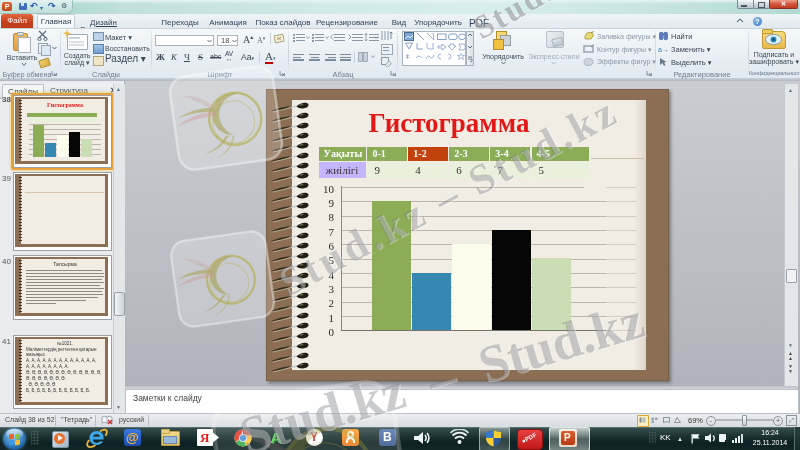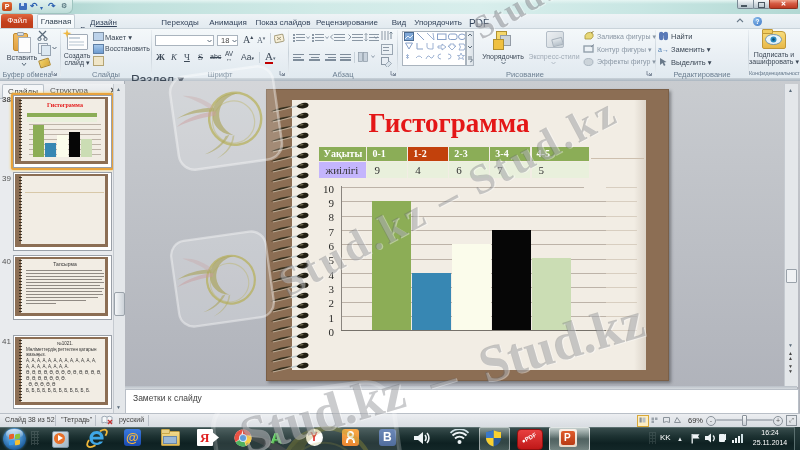--- a/index.html
+++ b/index.html
@@ -55,21 +55,20 @@
 <div class="sep" style="left:60px;"></div>
 <div class="sep" style="left:151px;"></div>
 <div class="sep" style="left:288px;"></div>
 <div class="sep" style="left:397px;"></div>
 <div class="sep" style="left:655px;"></div>
 <div class="sep" style="left:748px;"></div>
 <div class="abs lbl" style="left:1px;top:70px;width:52px;text-align:center;font-size:7.2px;">Буфер обмена</div>
 <div class="abs lbl" style="left:62px;top:70px;width:88px;text-align:center;font-size:7.5px;">Слайды</div>
 <div class="abs lbl" style="left:153px;top:70px;width:134px;text-align:center;font-size:7.5px;">Шрифт</div>
 <div class="abs lbl" style="left:290px;top:70px;width:106px;text-align:center;font-size:7.5px;">Абзац</div>
-<div class="abs lbl" style="left:399px;top:70px;width:252px;text-align:center;font-size:7.5px;">Рисование</div>
 <div class="abs lbl" style="left:657px;top:70px;width:90px;text-align:center;font-size:7.5px;">Редактирование</div>
 <div class="abs lbl" style="left:749px;top:70px;width:51px;text-align:center;font-size:5.8px;letter-spacing:-0.3px;">Конфиденциальность</div>
 <div class="abs" style="left:13px;top:33px;width:13px;height:16px;background:linear-gradient(#f2bc62,#e0a040);border:1px solid #c08a30;border-radius:2px;"></div>
 <div class="abs" style="left:17px;top:31.5px;width:5px;height:2px;background:#d8dde2;border:1px solid #98a0a8;border-radius:1px;"></div>
 <div class="abs" style="left:18px;top:37px;width:11px;height:14px;background:#fdfdfd;border:1px solid #a8b0ba;"></div>
 <div class="abs" style="left:3px;top:53px;width:38px;font-size:7.2px;color:#3c4856;text-align:center;">Вставить</div>
 <div class="abs" style="left:21px;top:62px;width:6px;height:4px;">
       <svg width="6" height="4">
         <path d="M1 1 L3 3.5 L5 1" fill="none" stroke="#5b6b7a" stroke-width="1"></path>
       </svg>
@@ -96,21 +95,21 @@
 <div class="abs" style="left:69px;top:44px;width:15px;height:1.5px;background:#d9e0e6;"></div>
 <svg class="abs" style="left:62px;top:29px;" width="10" height="10">
       <path d="M5 0 L6 3.5 L9.5 4 L6 5.5 L5 9 L4 5.5 L0.5 4 L4 3.5 Z" fill="#f0b840"></path>
     </svg>
 <div class="abs" style="left:62px;top:52px;width:30px;font-size:7px;color:#3c4856;text-align:center;line-height:7px;">Создать<br>слайд ▾</div>
 <div class="abs" style="left:93px;top:32px;width:9px;height:7px;background:#bcd2ea;border:1px solid #7e90a4;"></div>
 <div class="abs" style="left:105px;top:33px;font-size:7.5px;color:#3c4856;">Макет ▾</div>
 <div class="abs" style="left:93px;top:44px;width:9px;height:8px;background:linear-gradient(#a5c7ea,#6e9cd0);border:1px solid #5e7ea4;"></div>
 <div class="abs" style="left:105px;top:45px;font-size:7px;color:#3c4856;">Восстановить</div>
 <div class="abs" style="left:93px;top:56px;width:9px;height:8px;background:#f0e6c8;border:1px solid #b4a474;"></div>
-<div class="abs" style="left:105px;top:72px;font-size:13px;color:#3c4856;margin-left:26px;">Раздел ▾</div>
+<div class="abs" style="left:105px;top:53px;font-size:10px;color:#3c4856;">Раздел ▾</div>
 <div class="abs" style="left:155px;top:35px;width:59px;height:11px;background:#fff;border:1px solid #aab4be;box-sizing:border-box;"></div>
 <div class="abs" style="left:207px;top:39px;width:5px;height:4px;">
       <svg width="5" height="4">
         <path d="M0.5 1 L2.5 3 L4.5 1" fill="none" stroke="#5b6b7a" stroke-width="1"></path>
       </svg>
     </div>
 <div class="abs" style="left:217px;top:35px;width:21px;height:11px;background:#fff;border:1px solid #aab4be;font-size:7.5px;color:#444;line-height:10px;padding-left:3px;box-sizing:border-box;">18</div>
 <div class="abs" style="left:232px;top:39px;width:5px;height:4px;">
       <svg width="5" height="4">
         <path d="M0.5 1 L2.5 3 L4.5 1" fill="none" stroke="#5b6b7a" stroke-width="1"></path>

